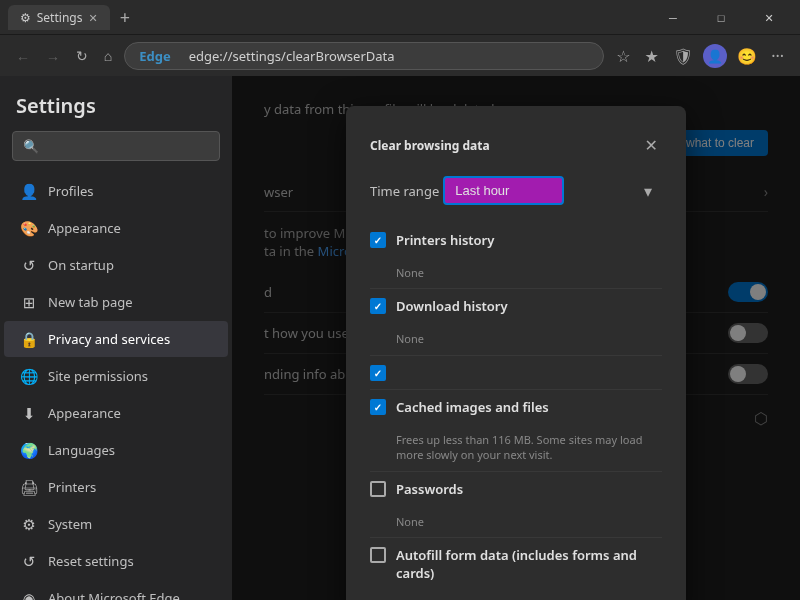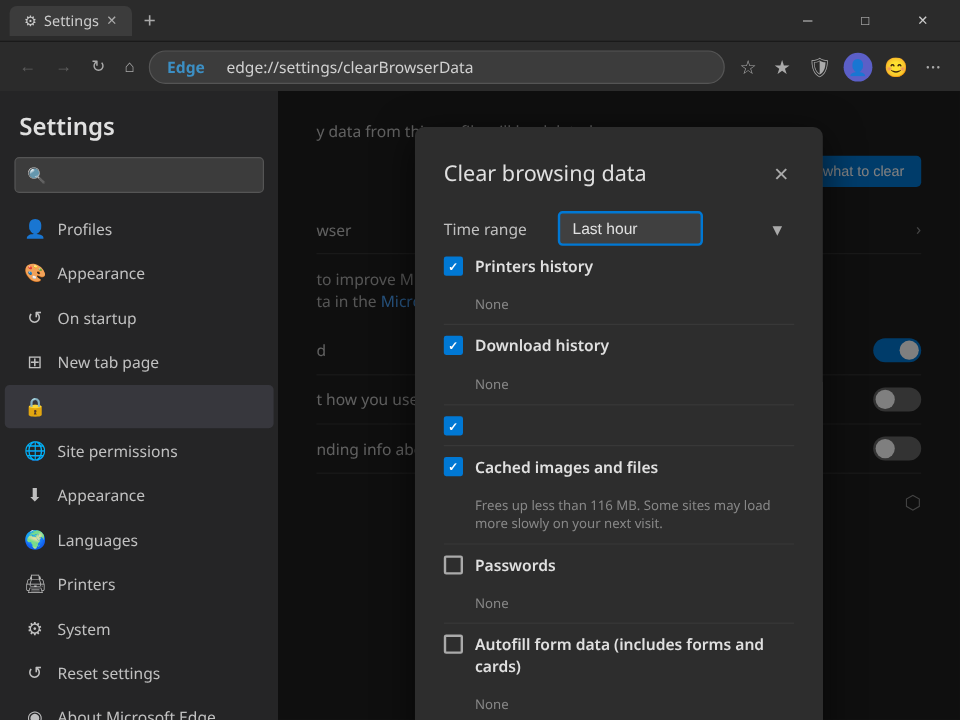--- a/index.html
+++ b/index.html
@@ -205,45 +205,46 @@
       position: relative;
       padding: 24px;
     }
     .dialog-header {
       display: flex;
       align-items: center;
       justify-content: space-between;
       margin-bottom: 16px;
     }
     .dialog-title {
-      font-size: 18px;
-      font-weight: 400;
+      font-size: 12px;
+      font-weight: 700;
       color: #e0e0e0;
     }
     .dialog-close {
       color: #aaa;
       font-size: 16px;
       cursor: pointer;
       padding: 4px;
       border-radius: 4px;
     }
 
     
     .time-range-row {
       display: flex;
       align-items: center;
-      gap: 26px;
+      gap: 4px;
+      margin-bottom: 18px;
     }
     .time-range-label {
       font-size: 13px;
       color: #c0c0c0;
       white-space: nowrap;
     }
     .time-range-select {
-      background: #404040;
+      background: #a21caf;
       border: 2px solid #0078d4;
       border-radius: 4px;
       color: #e0e0e0;
       font-size: 13px;
       padding: 5px 28px 5px 10px;
       appearance: none;
       cursor: pointer;
       flex: 1;
     }
     .select-wrapper {
@@ -422,20 +423,21 @@
     <div class="sidebar-item">
       <span class="si-icon">↺</span>
       <span>On startup</span>
     </div>
     <div class="sidebar-item">
       <span class="si-icon">⊞</span>
       <span>New tab page</span>
     </div>
     <div class="sidebar-item active">
       <span class="si-icon">🔒</span>
+      <span>Privacy and services</span>
     </div>
     <div class="sidebar-item">
       <span class="si-icon">🌐</span>
       <span>Site permissions</span>
     </div>
     <div class="sidebar-item">
       <span class="si-icon">⬇</span>
       <span>Appearance</span>
     </div>
     <div class="sidebar-item">

